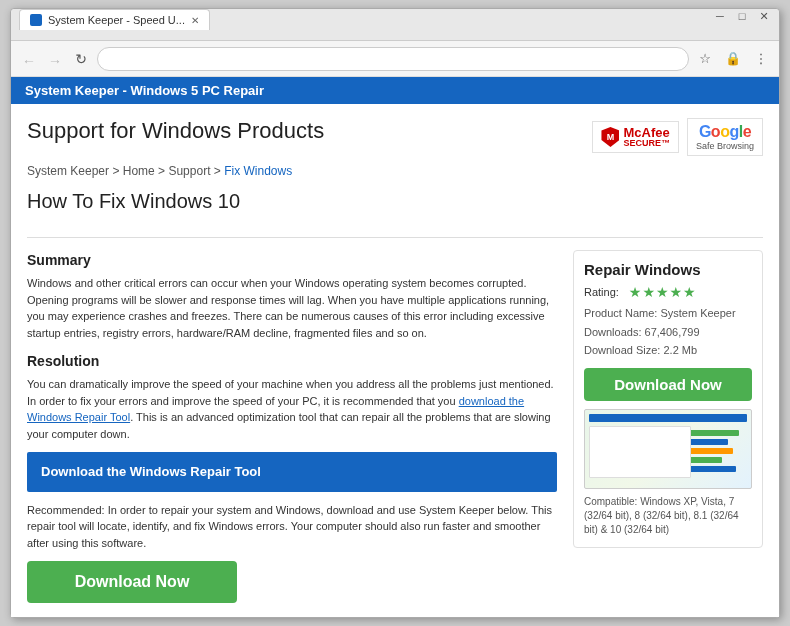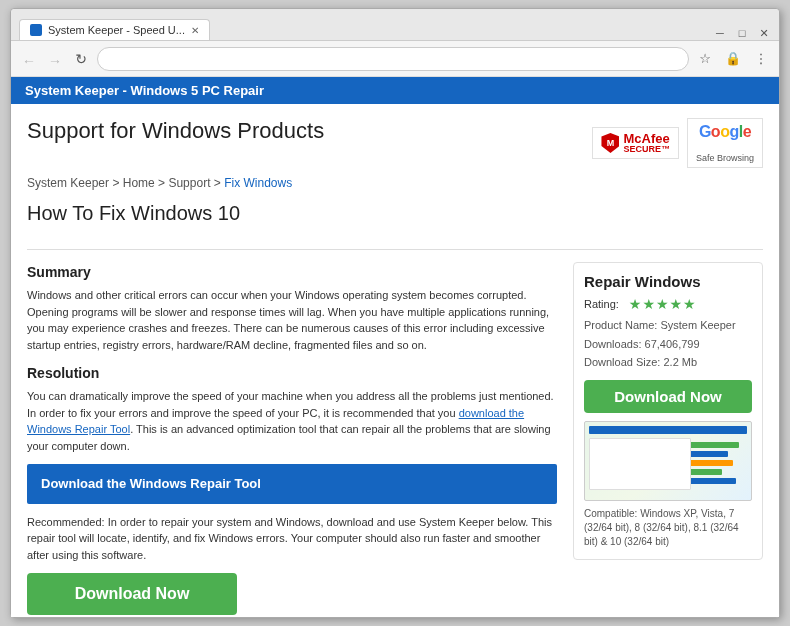--- a/index.html
+++ b/index.html
@@ -14,21 +14,21 @@
       display: flex;
       flex-direction: column;
       box-shadow: 2px 2px 8px rgba(0,0,0,0.3);
     }
 
     
     .title-bar {
       background: #e8e8e8;
       height: 32px;
       display: flex;
-      align-items: flex-end;
+      align-items: flex-start;
       padding: 0 8px;
       border-bottom: 1px solid #ccc;
       border-radius: 4px 4px 0 0;
     }
     .tab {
       background: #fff;
       border: 1px solid #ccc;
       border-bottom: none;
       padding: 4px 10px;
       font-size: 11px;
@@ -143,21 +143,21 @@
       font-size: 10px;
       border: 1px solid #e0e0e0;
       padding: 4px 8px;
     }
     .google-text { font-size: 16px; font-weight: bold; letter-spacing: -0.5px; }
     .g-letter { display: inline; }
     .g-blue { color: #4285F4; }
     .g-red { color: #EA4335; }
     .g-yellow { color: #FBBC05; }
     .g-green { color: #34A853; }
-    .safe-browsing-text { font-size: 9px; color: #555; margin-top: 12px; }
+    .safe-browsing-text { font-size: 9px; color: #555; }
 
     
     .breadcrumb {
       font-size: 12px;
       color: #555;
       margin-bottom: 12px;
     }
     .breadcrumb a { color: #1565c0; text-decoration: none; }
 
     

